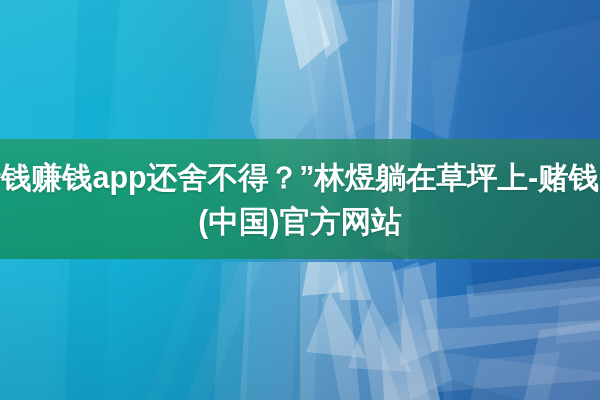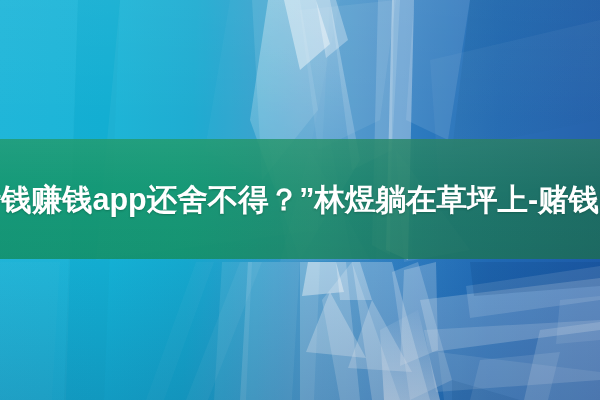--- a/index.html
+++ b/index.html
@@ -192,15 +192,16 @@
   </div>
 
   <div class="bg-vert"></div>
 
   <div class="green-band">
     <div class="green-band-inner"></div>
   </div>
 
   <div class="headline">
     <div class="line line1">赌钱赚钱app还舍不得？”林煜躺在草坪上-赌钱网</div>
+    <div class="line line2">(中国)官方网站</div>
   </div>
 
 </div>
 
 </body></html>

